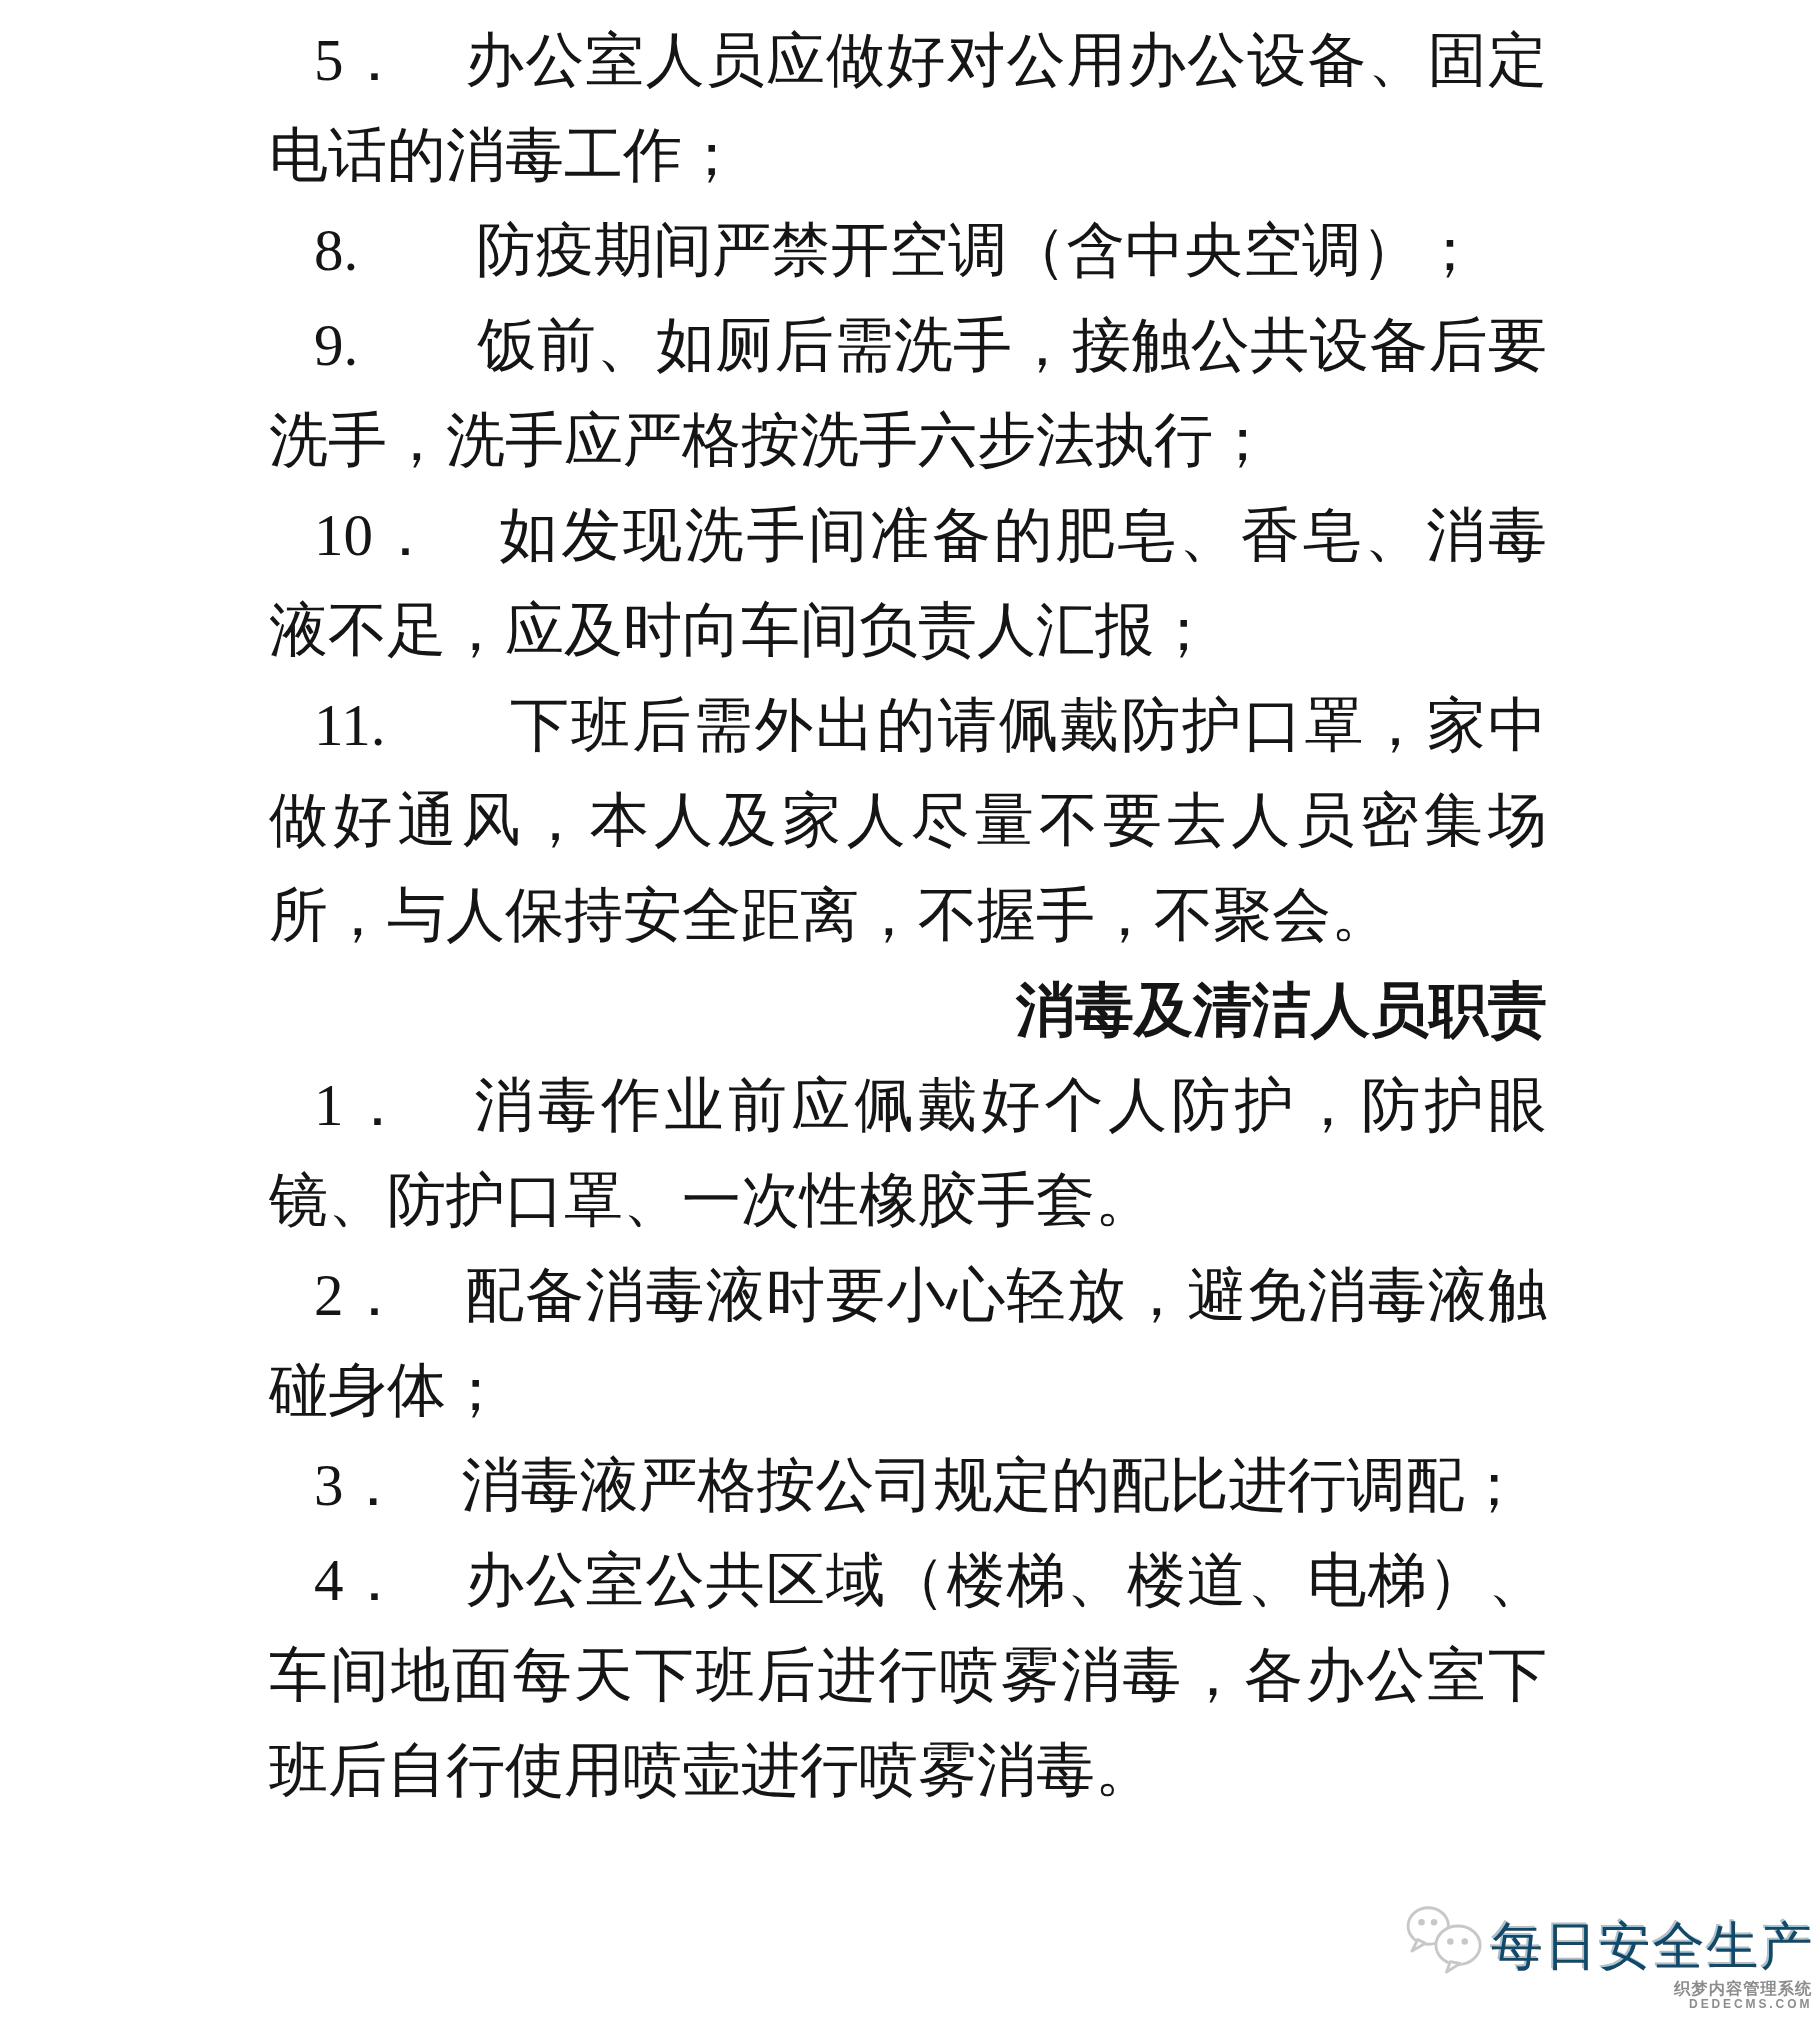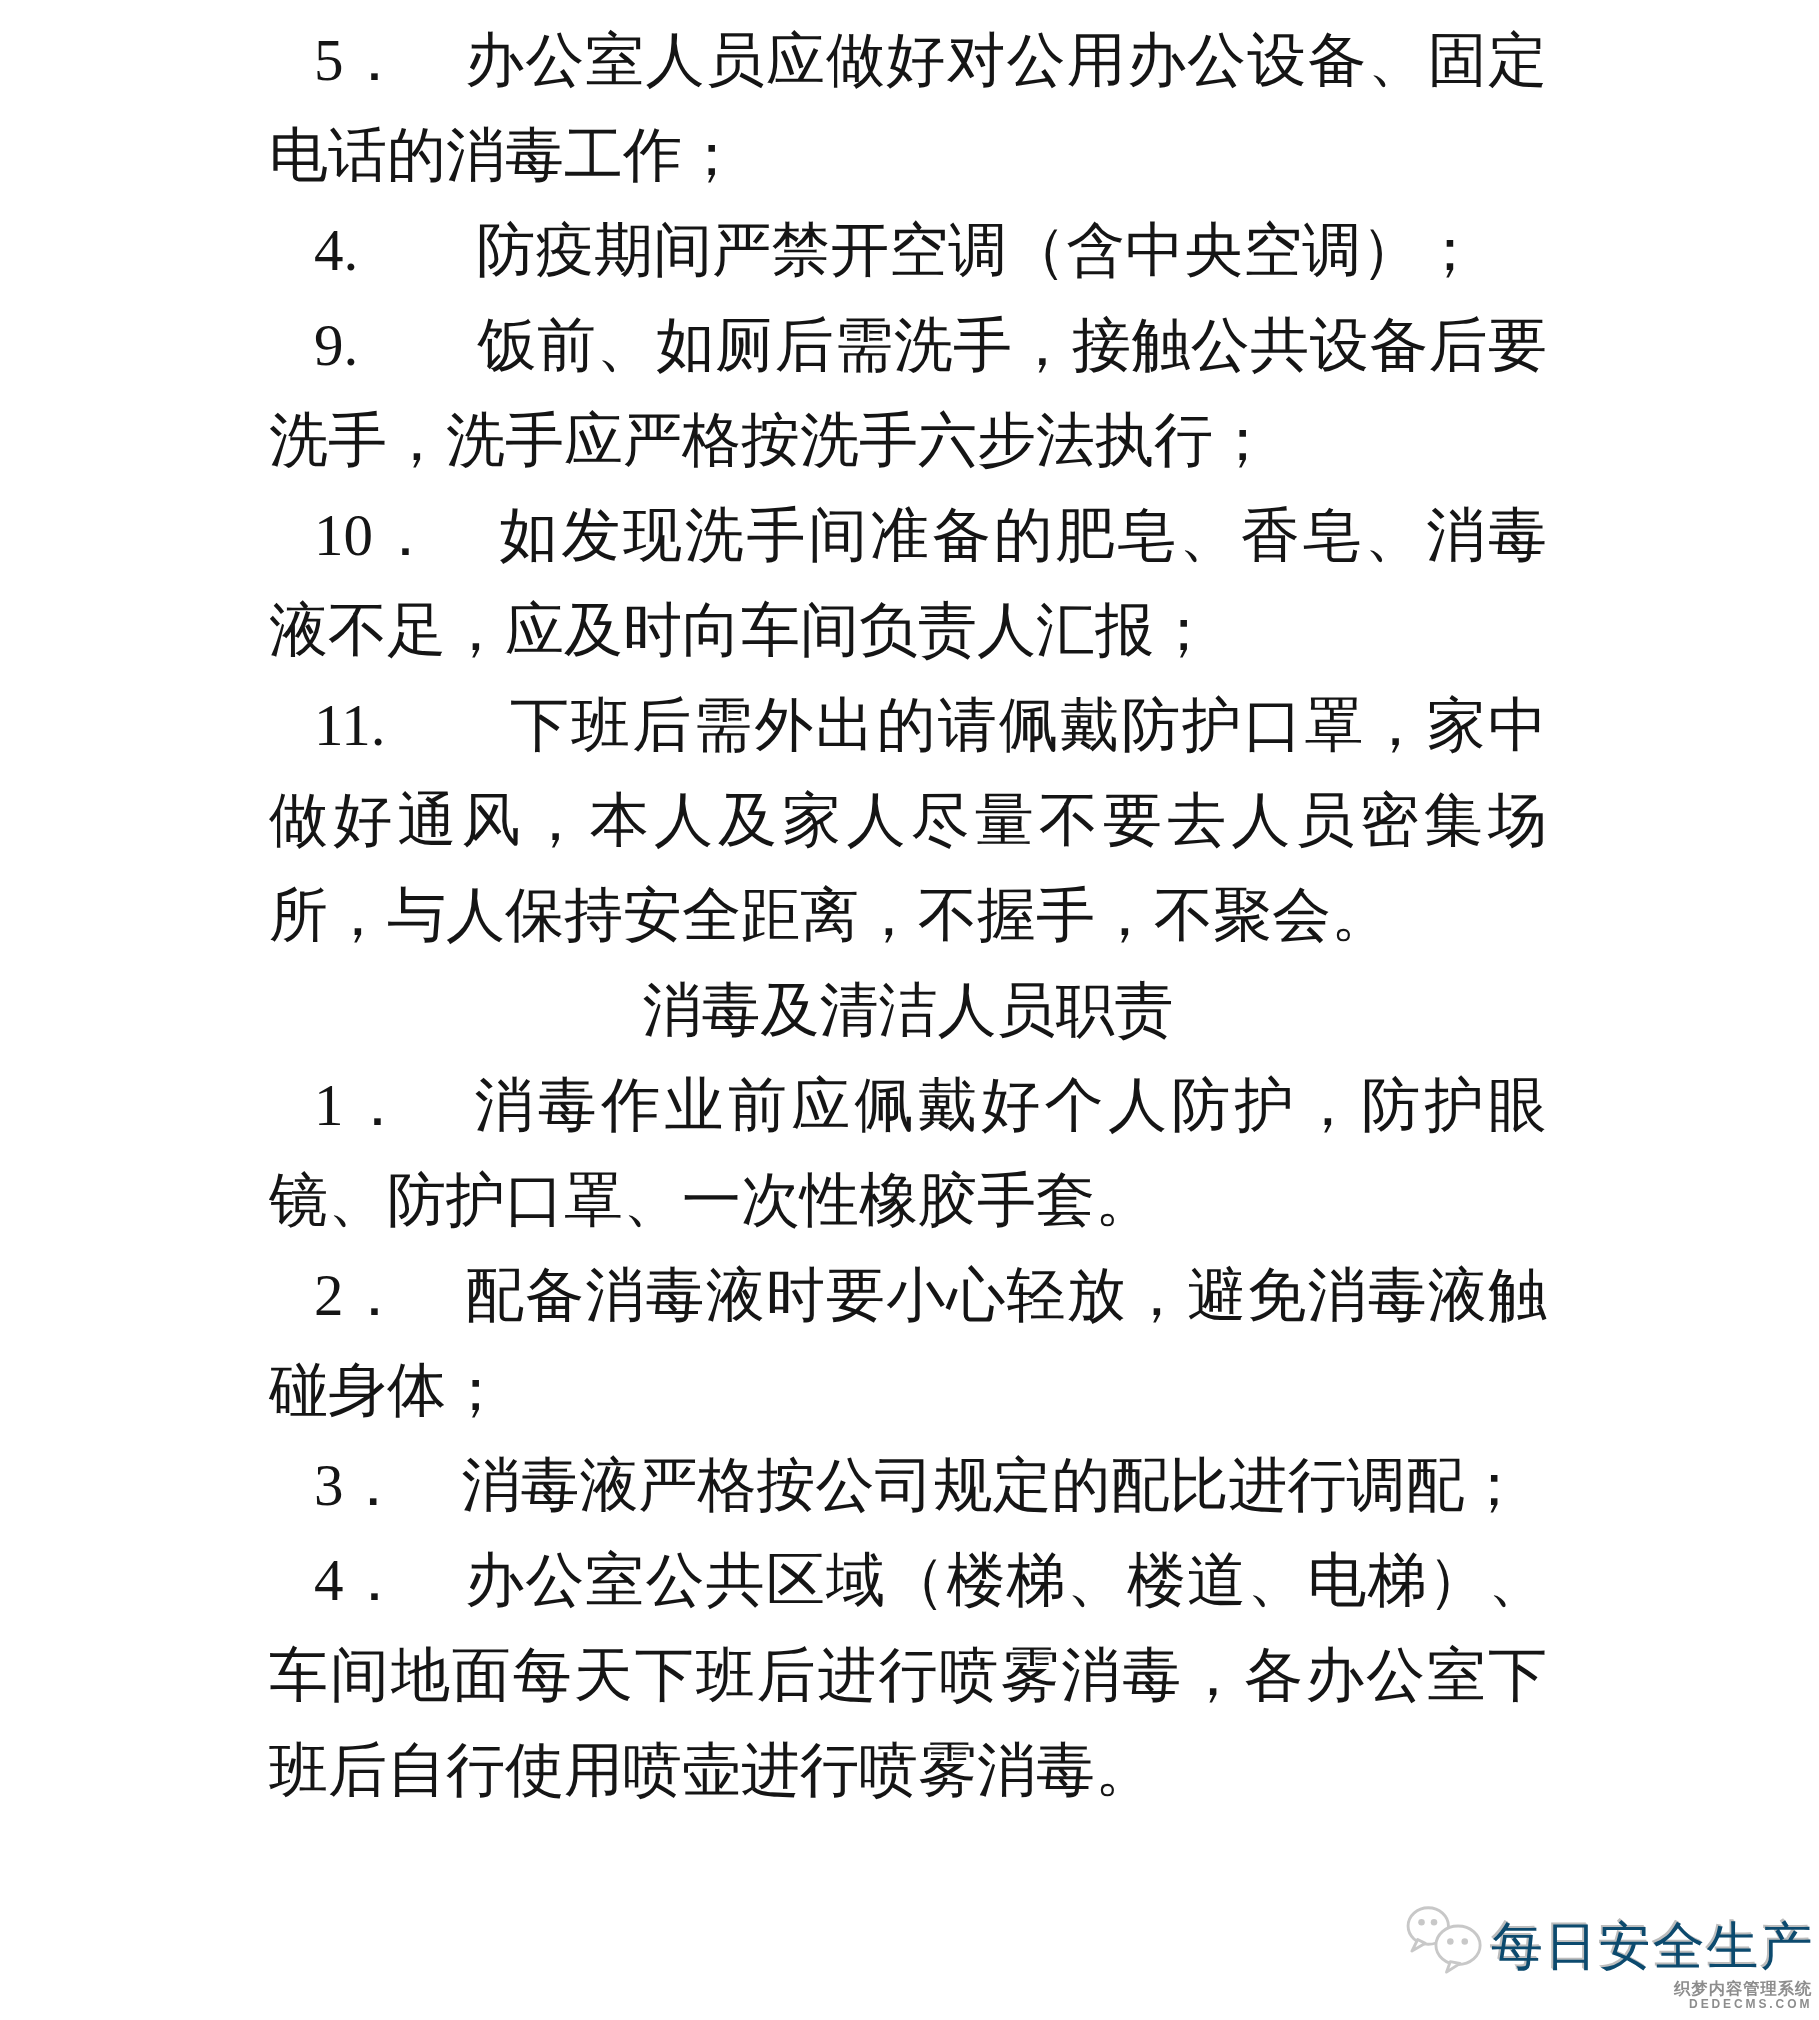--- a/index.html
+++ b/index.html
@@ -26,22 +26,22 @@
     text-justify: inter-ideograph;
   }
   .doc-body p {
     margin: 0;
   }
   .doc-body p.item {
     text-indent: 45px;
   }
   .doc-body p.heading {
     text-indent: 0;
-    text-align: center;
-    font-weight: normal;
+    text-align: right;
+    font-weight: bold;
   }
   
   .wm-logo {
     position: absolute;
     left: 1404px;
     top: 1903px;
     width: 85px;
     height: 73px;
     display: block;
   }
@@ -79,21 +79,21 @@
     font-size: 12px;
     letter-spacing: 2.9px;
     text-shadow: 1px 0 #fff, -1px 0 #fff, 0 1px #fff, 0 -1px #fff, 1px 1px #fff, -1px -1px #fff;
   }
 </style>
 </head>
 <body>
 
 <div class="doc-body">
     <p class="item">5．　办公室人员应做好对公用办公设备、固定电话的消毒工作；</p>
-    <p class="item">4.　　防疫期间严禁开空调（含中央空调）；</p>
+    <p class="item">8.　　防疫期间严禁开空调（含中央空调）；</p>
     <p class="item">9.　　饭前、如厕后需洗手，接触公共设备后要洗手，洗手应严格按洗手六步法执行；</p>
     <p class="item">10．　如发现洗手间准备的肥皂、香皂、消毒液不足，应及时向车间负责人汇报；</p>
     <p class="item">11.　　下班后需外出的请佩戴防护口罩，家中做好通风，本人及家人尽量不要去人员密集场所，与人保持安全距离，不握手，不聚会。</p>
     <p class="heading">消毒及清洁人员职责</p>
     <p class="item">1．　消毒作业前应佩戴好个人防护，防护眼镜、防护口罩、一次性橡胶手套。</p>
     <p class="item">2．　配备消毒液时要小心轻放，避免消毒液触碰身体；</p>
     <p class="item">3．　消毒液严格按公司规定的配比进行调配；</p>
     <p class="item">4．　办公室公共区域（楼梯、楼道、电梯）、车间地面每天下班后进行喷雾消毒，各办公室下班后自行使用喷壶进行喷雾消毒。</p>
   </div>
 

